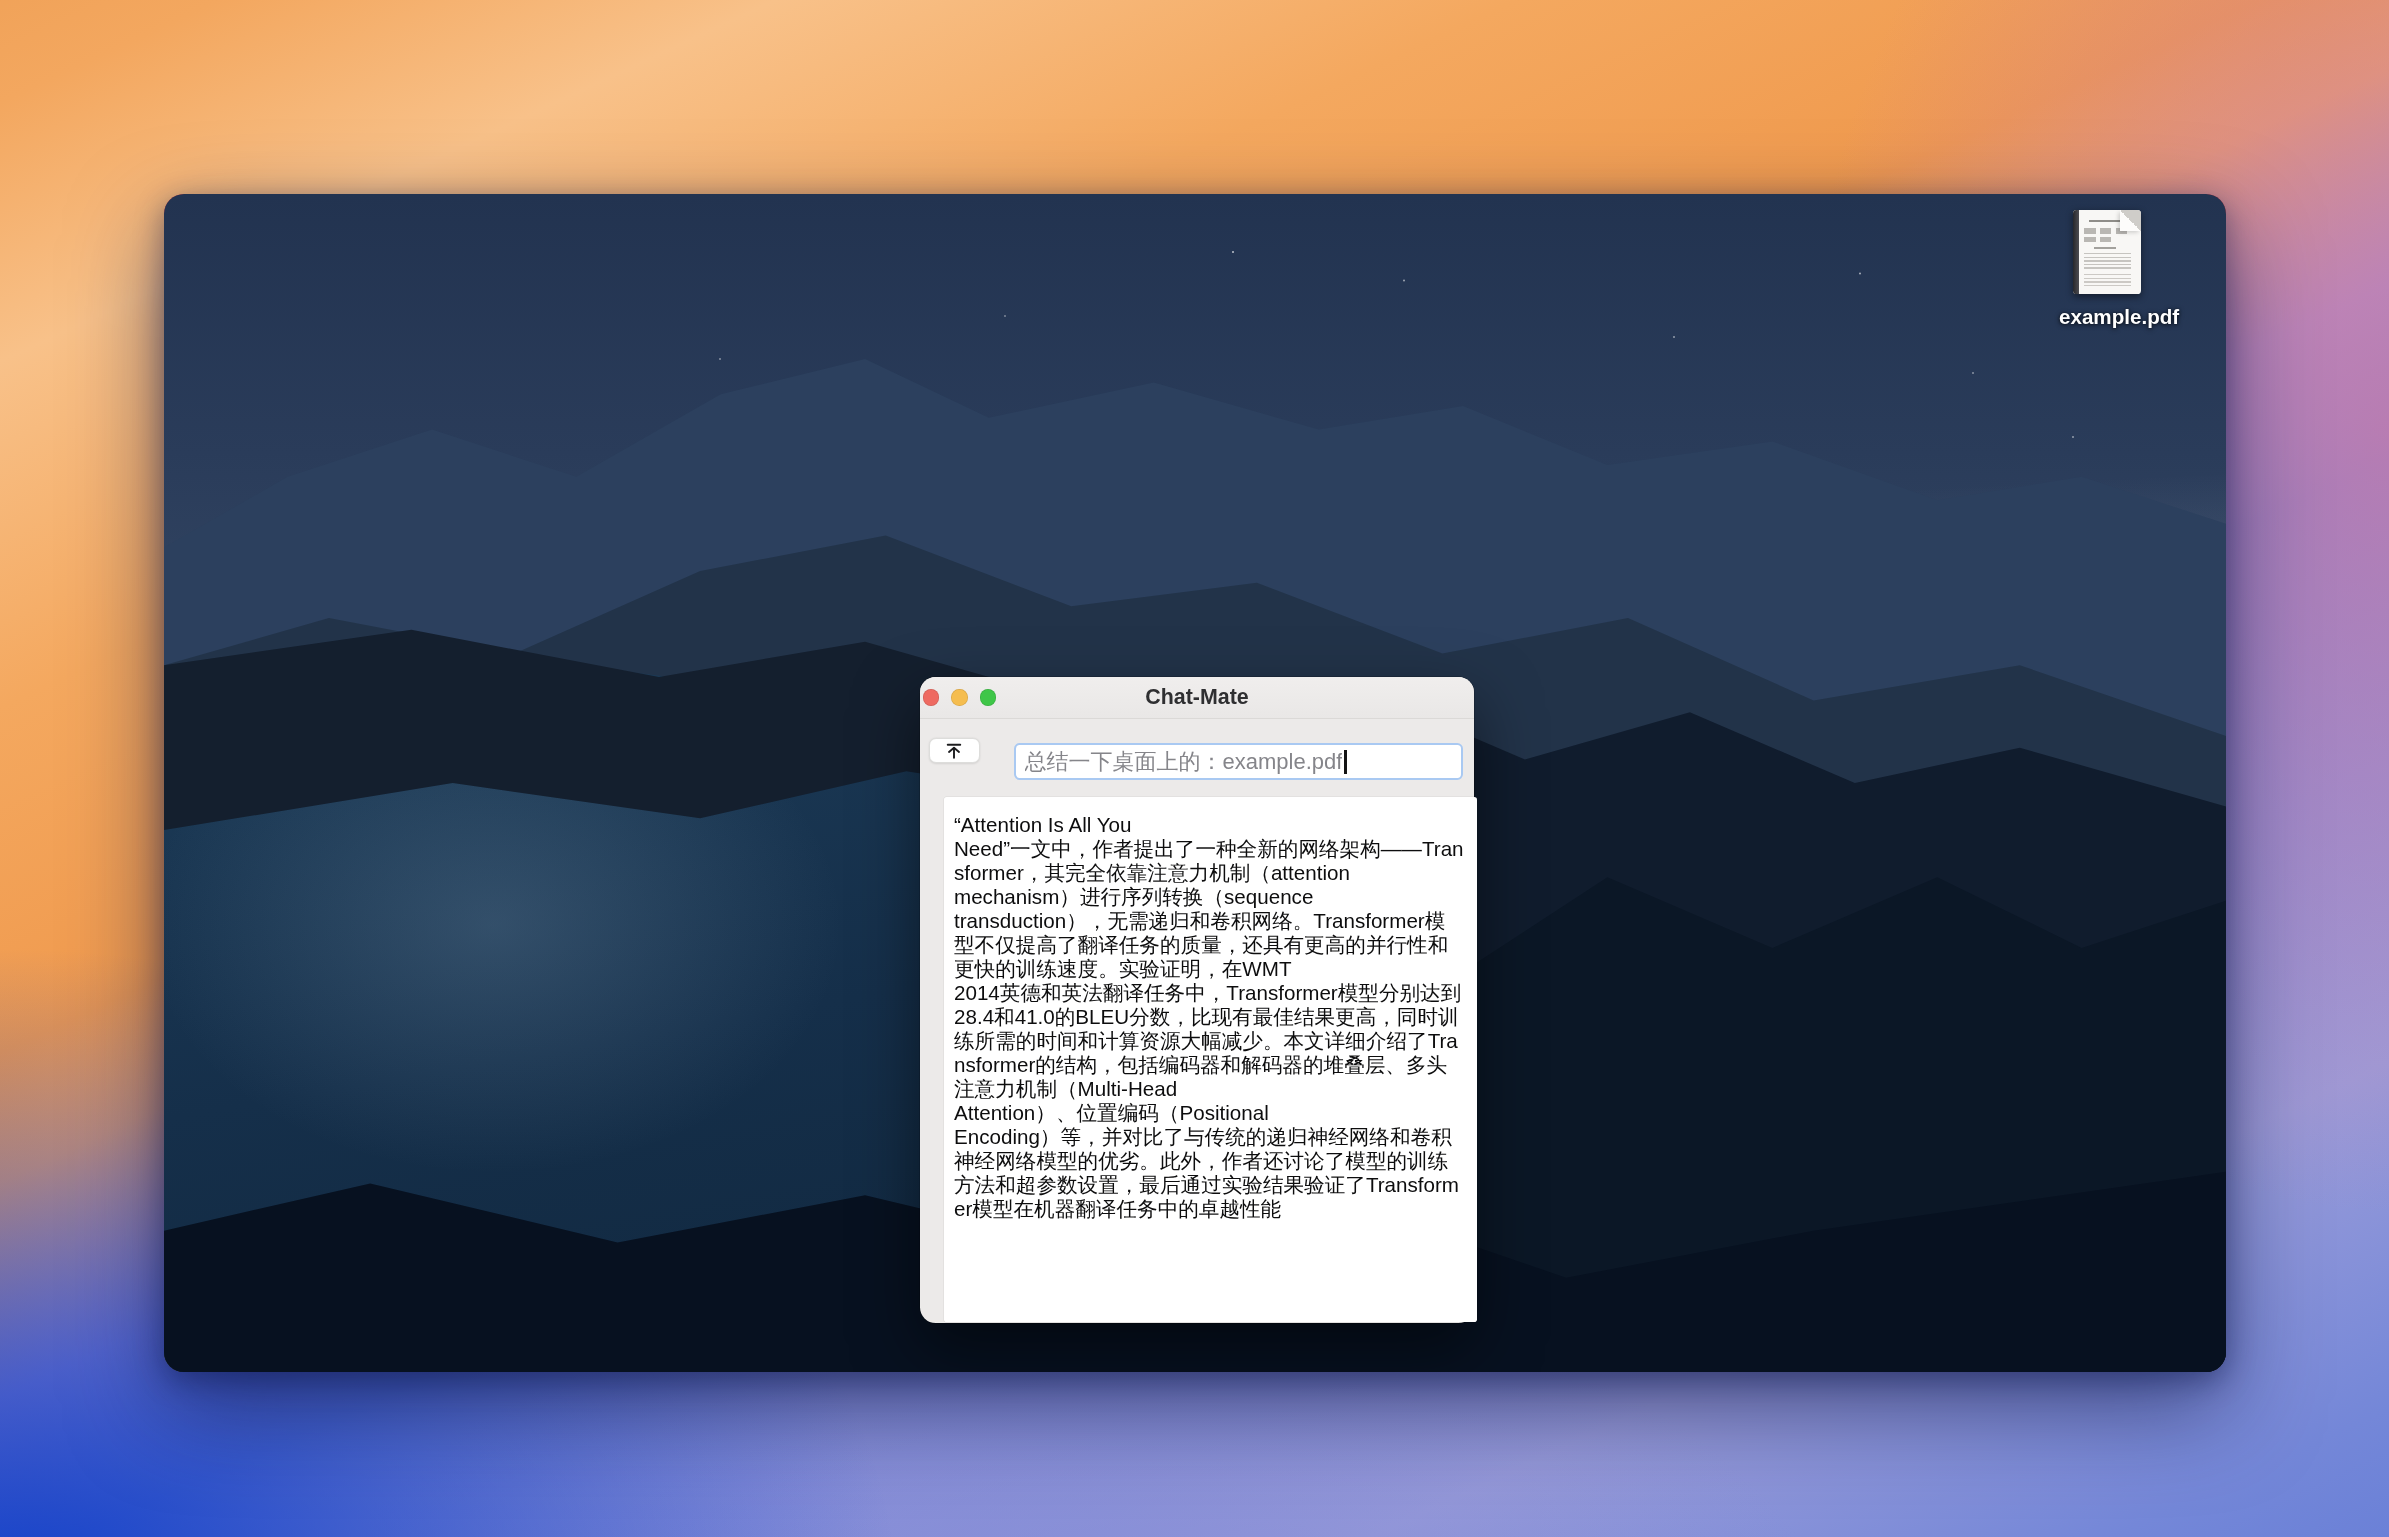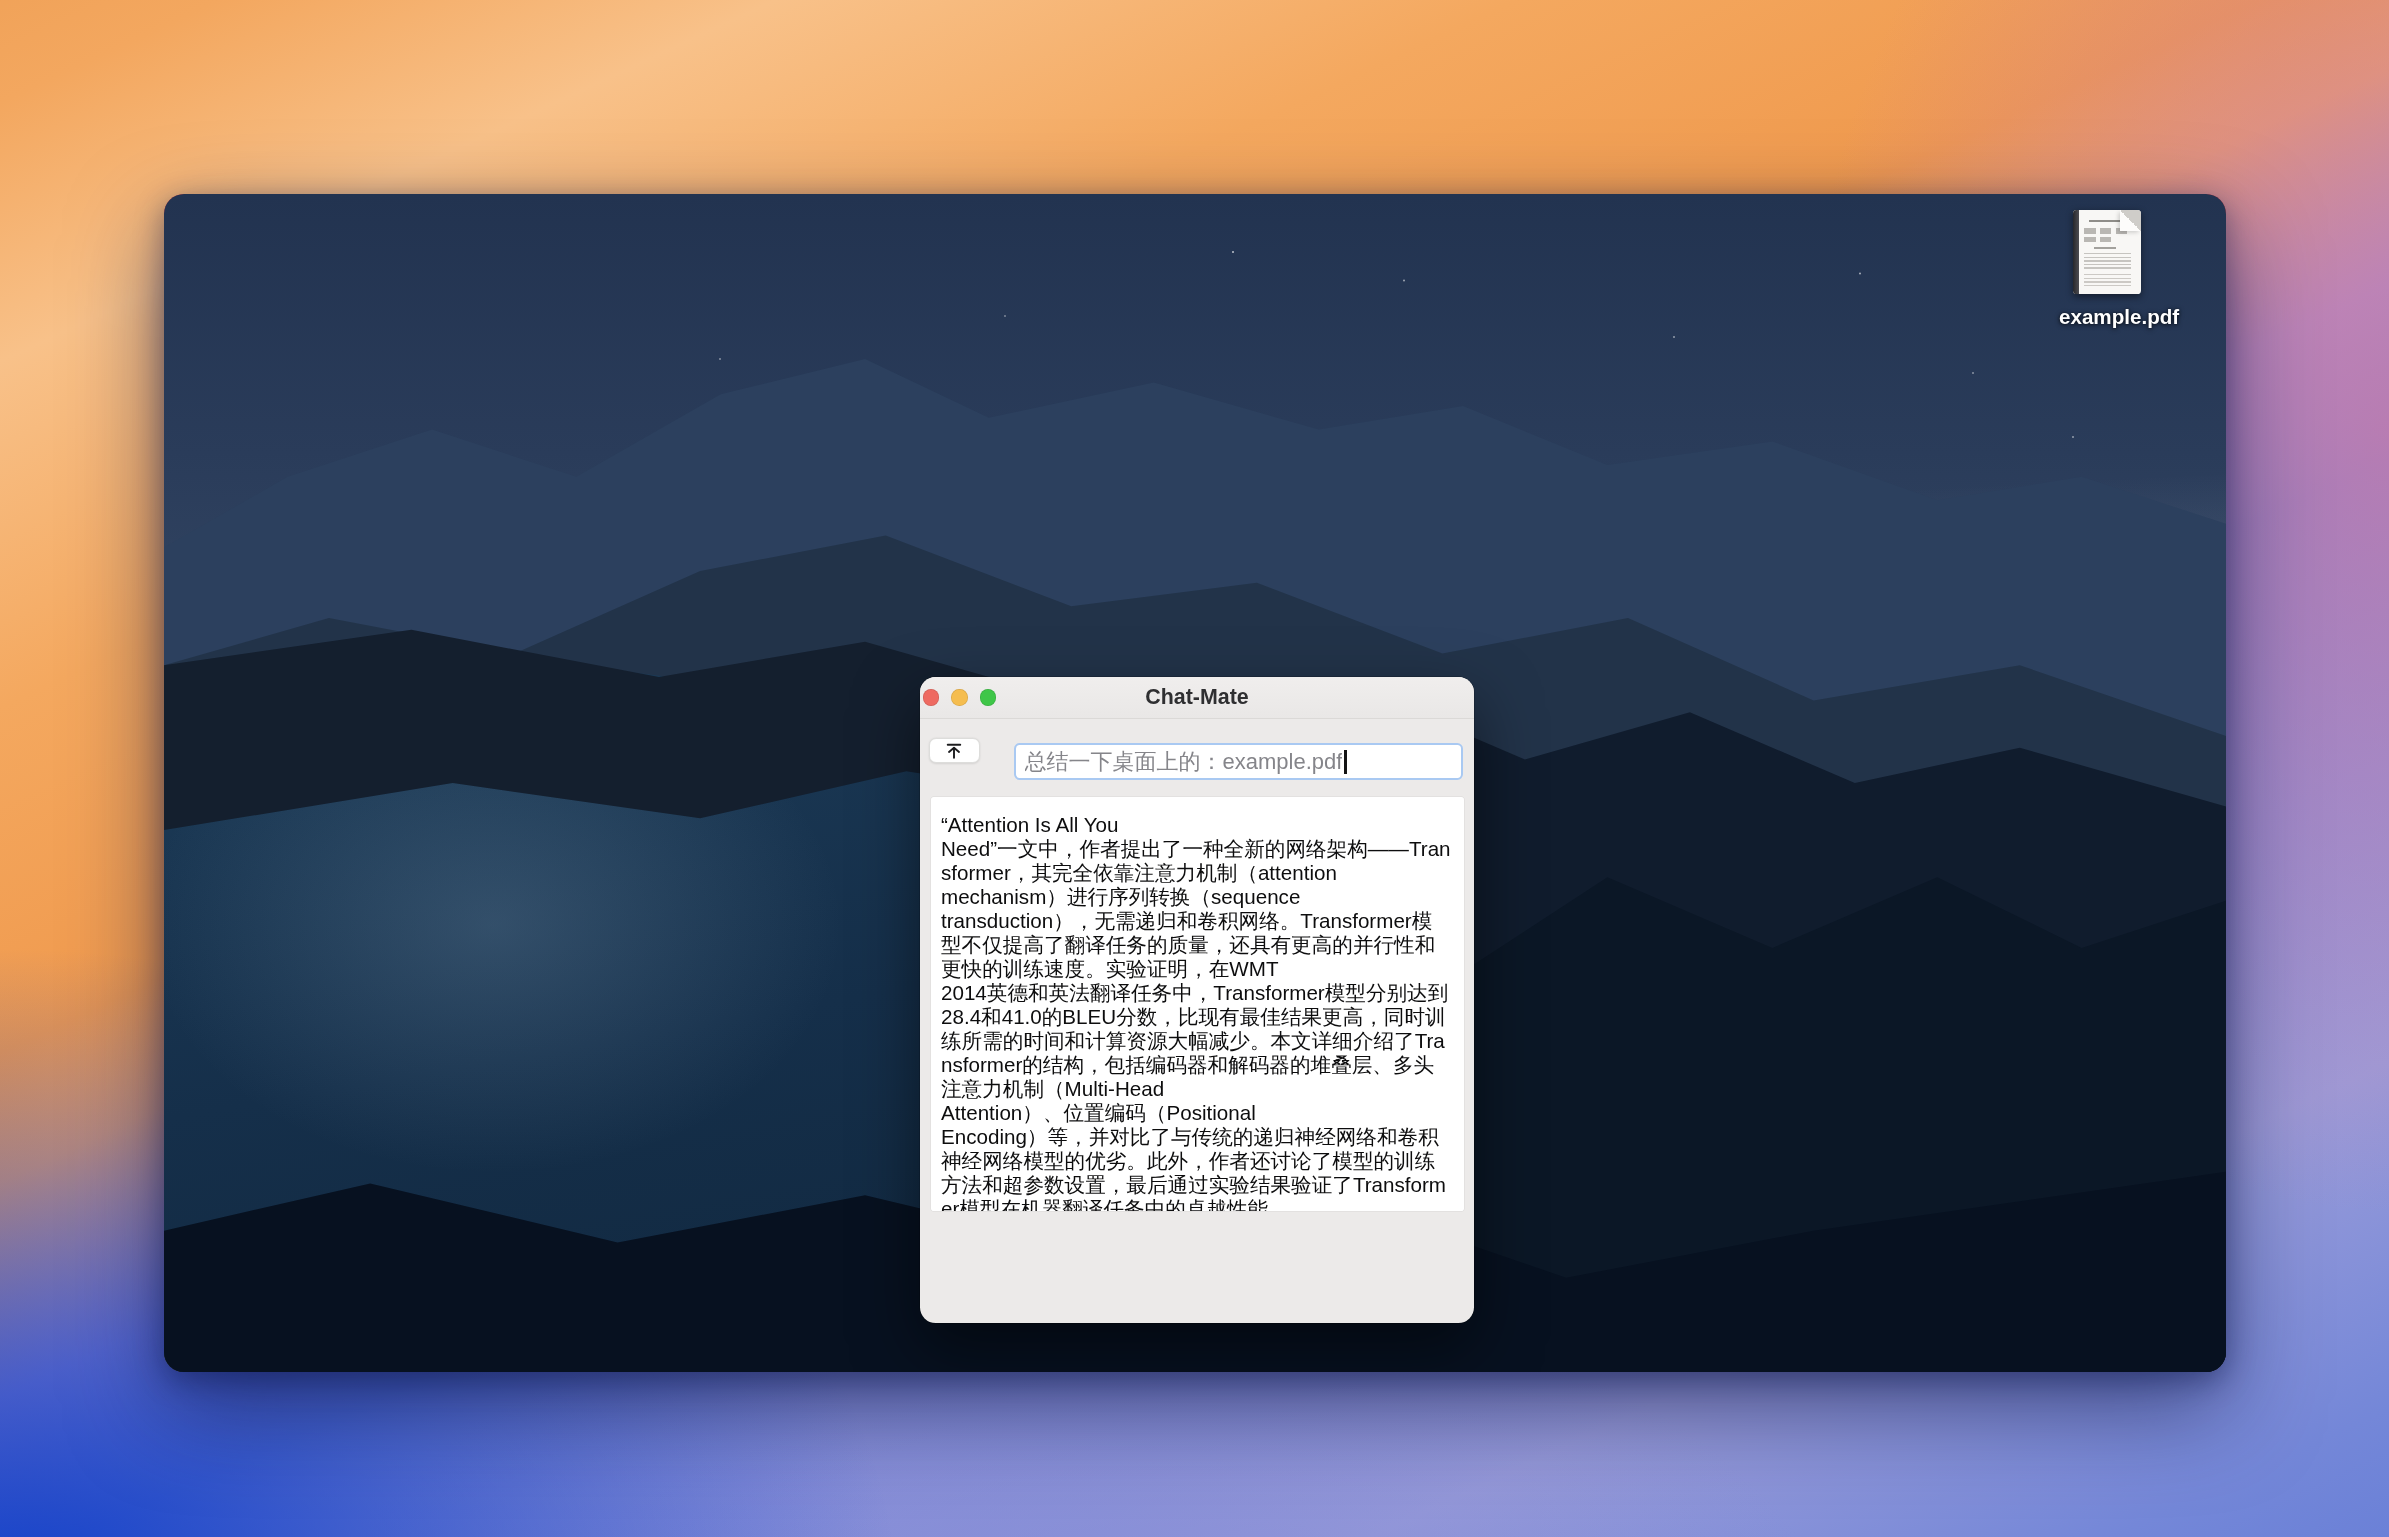--- a/index.html
+++ b/index.html
@@ -83,21 +83,21 @@
   .light.green{background:#3fc648;box-shadow:inset 0 0 0 0.7px rgba(0,0,0,.12);}
   .title{font-size:21.4px;font-weight:bold;color:#2f2f31;}
   .topbtn{position:absolute;left:8.5px;top:61px;width:51px;height:25px;border-radius:7.1px;
     background:#ffffff;border:0.7px solid #dddddb;box-shadow:0 0.7px 2.1px rgba(0,0,0,.1);
     display:flex;align-items:center;justify-content:center;cursor:pointer;padding:0;}
   .input{position:absolute;left:94px;top:66px;width:449px;height:37px;box-sizing:border-box;
     background:#ffffff;border:2.8px solid #a9c9f2;border-radius:5.7px;
     display:flex;align-items:center;padding:0 8.5px;}
   .input-text{font-size:22px;color:#85858a;white-space:nowrap;overflow:hidden;}
   .caret{width:2.1px;height:24px;background:#141414;margin-left:2.1px;flex:0 0 auto;}
-  .response{position:absolute;left:11px;top:120px;width:533px;height:414px;box-sizing:border-box;
+  .response{position:absolute;left:24px;top:120px;width:533px;height:525px;box-sizing:border-box;
     background:#ffffff;border-radius:2.8px;padding:15.7px 10px 0 10px;overflow:hidden;
     box-shadow:0 0 0 0.7px rgba(0,0,0,.05);}
   .response-text{font-size:20.6px;line-height:24px;color:#0d0d0e;white-space:pre;
     letter-spacing:0;}
 </style>
 </head>
 <body>
 
 <div class="outer">
   <div class="bands"></div>

